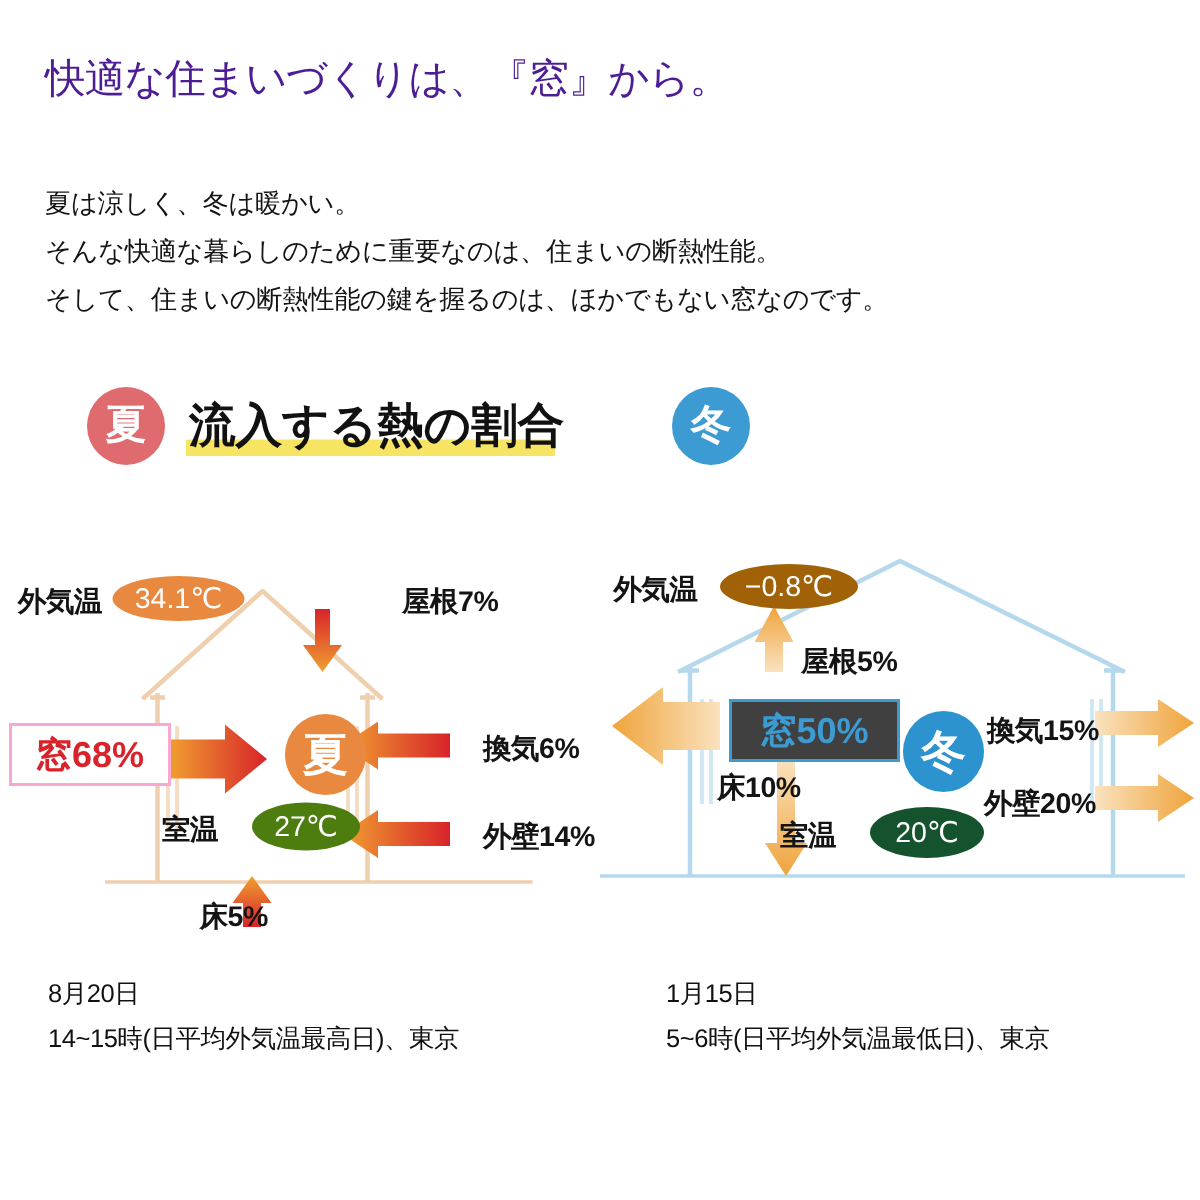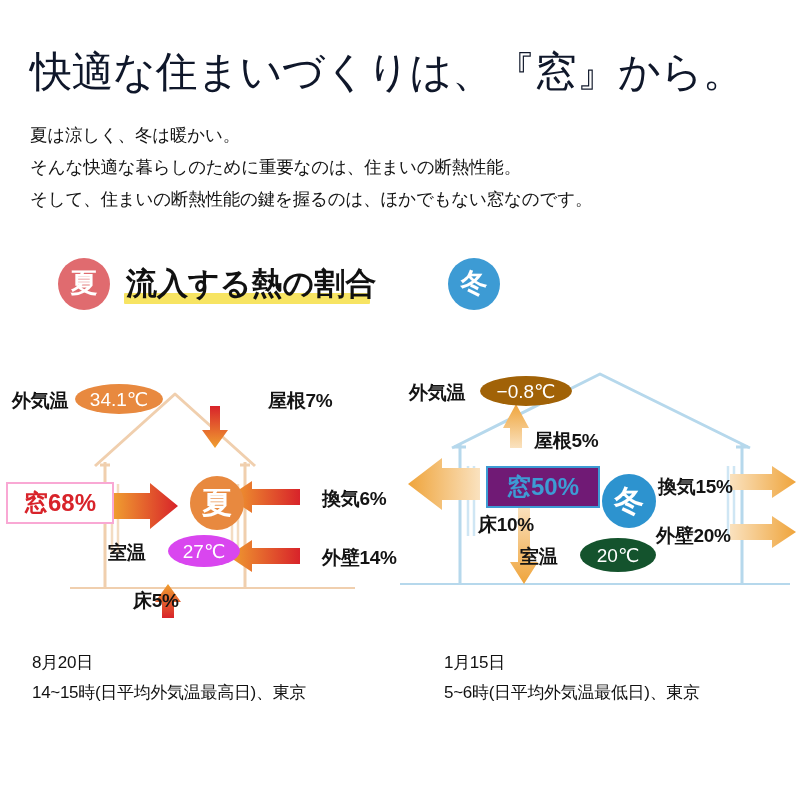--- a/index.html
+++ b/index.html
@@ -9,23 +9,23 @@
     font-family:"Liberation Sans","DejaVu Sans",sans-serif;
     color:#1a1a1a;
     overflow:hidden;
     position:relative;
   }
   .page{position:relative;width:800px;height:800px;}
 
   
   .headline{
     position:absolute;left:30px;top:18px;
-    font-size:42px;line-height:1.25;
+    font-size:27px;line-height:1.25;
     font-weight:400;letter-spacing:-0.5px;
-    color:#0f172a;white-space:nowrap;
+    color:#4c1d95;white-space:nowrap;
   }
 
   
   .lead{
     position:absolute;left:30px;top:120px;
     font-size:17.5px;line-height:1.82;
     color:#141414;letter-spacing:-0.2px;
   }
   .lead div{white-space:nowrap;}
 
@@ -63,21 +63,21 @@
 
   
   .pill{
     position:absolute;border-radius:50%/50%;
     display:flex;align-items:center;justify-content:center;
     color:#fff;font-weight:400;white-space:nowrap;
     box-sizing:border-box;
   }
   .pill.outtemp-s{left:75px;top:18px;width:88px;height:30px;background:#e8893f;font-size:19px;}
   .pill.intemp-s{left:168px;top:169px;width:72px;height:32px;background:#d munched;}
-  .pill.intemp-s{background:#d946ef;left:168px;top:169px;width:72px;height:32px;font-size:19px;}
+  .pill.intemp-s{background:#4d7c0f;left:168px;top:169px;width:72px;height:32px;font-size:19px;}
   .pill.outtemp-w{left:80px;top:10px;width:92px;height:30px;background:#a16207;font-size:19px;}
   .pill.intemp-w{left:180px;top:172px;width:76px;height:34px;background:#14532d;font-size:19px;}
 
   .circ{
     position:absolute;border-radius:50%;
     display:flex;align-items:center;justify-content:center;
     color:#fff;font-weight:700;white-space:nowrap;
   }
   .circ.sum-mark{left:190px;top:110px;width:54px;height:54px;background:#e8893f;font-size:30px;}
   .circ.win-mark{left:202px;top:108px;width:54px;height:54px;background:#2d93cf;font-size:30px;}
@@ -90,21 +90,21 @@
     position:absolute;box-sizing:border-box;
     display:flex;align-items:center;justify-content:center;
     white-space:nowrap;font-weight:700;
   }
   .winbox.sum{
     left:6px;top:116px;width:108px;height:42px;
     border:2px solid #f9a8d4;color:#d8232a;font-size:24px;background:#fff;
   }
   .winbox.win{
     left:86px;top:100px;width:114px;height:42px;
-    border:2px solid #3d9bd4;color:#3d9bd4;font-size:24px;background:#701a75;
+    border:2px solid #3d9bd4;color:#3d9bd4;font-size:24px;background:#404040;
   }
 
   
   .caption{position:absolute;font-size:17px;line-height:1.75;color:#111;letter-spacing:-0.3px;}
   .caption.summer{left:32px;top:648px;}
   .caption.winter{left:444px;top:648px;}
   .caption div{white-space:nowrap;}
 </style>
 </head>
 <body>
@@ -191,21 +191,21 @@
     <div class="circ sum-mark">夏</div>
 
     <div class="lbl" style="left:108px;top:174px;">室温</div>
     <div class="pill intemp-s">27℃</div>
 
     <div class="winbox sum">窓68%</div>
 
     <div class="lbl" style="left:268px;top:22px;">屋根7%</div>
     <div class="lbl" style="left:322px;top:120px;">換気6%</div>
     <div class="lbl" style="left:322px;top:179px;">外壁14%</div>
-    <div class="lbl" style="left:133px;top:222px;text-align:right;">床5%</div>
+    <div class="lbl" style="left:133px;top:232px;text-align:right;">床5%</div>
   </div>
 
   <div class="diagram winter">
     <svg width="400" height="265" viewBox="0 0 400 265">
       <defs>
         <linearGradient id="wLeft" x1="1" y1="0" x2="0" y2="0">
           <stop offset="0%" stop-color="#fae2bf"></stop>
             <stop offset="100%" stop-color="#efa43b"></stop>
         </linearGradient>
         <linearGradient id="wRight" x1="0" y1="0" x2="1" y2="0">

